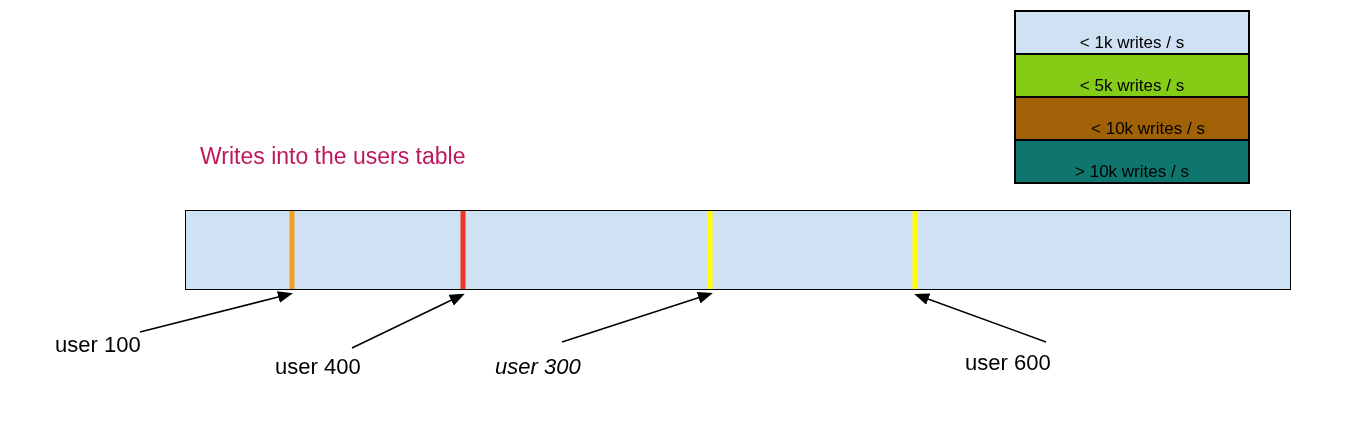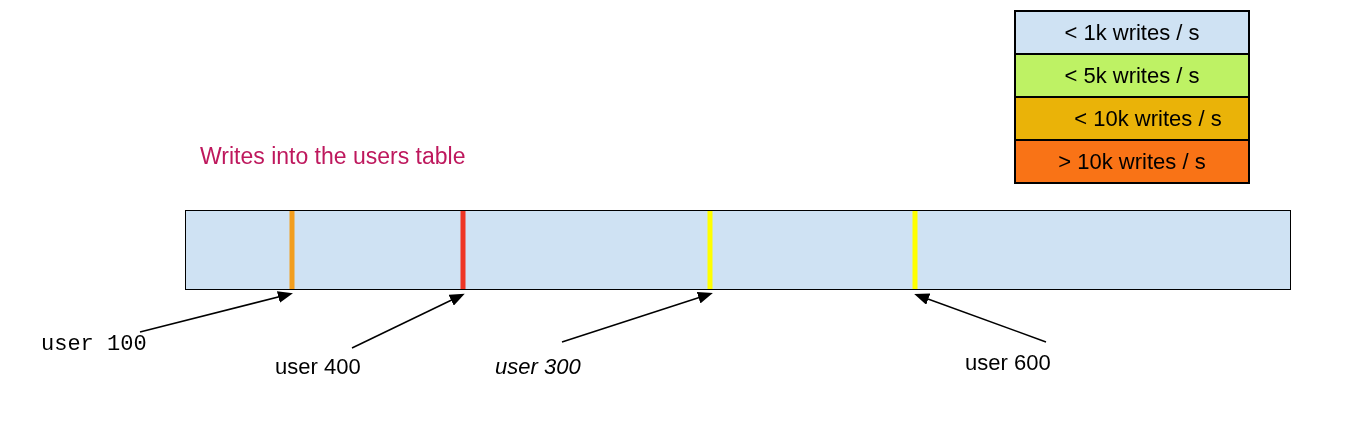--- a/index.html
+++ b/index.html
@@ -32,23 +32,23 @@
     left: 1014px;
     top: 10px;
     width: 236px;
   }
   .legend-item {
     box-sizing: border-box;
     height: 45px;
     border: 2px solid #000000;
     margin-top: -2px;
     display: flex;
-    align-items: center;
+    align-items: flex-end;
     justify-content: center;
-    font-size: 22px;
+    font-size: 17px;
     color: #000000;
   }
   .legend-item:first-child { margin-top: 0; }
 
   
   .users-bar {
     position: absolute;
     left: 185px;
     top: 210px;
     width: 1106px;
@@ -74,43 +74,43 @@
     pointer-events: none;
   }
 
   
   .user-label {
     position: absolute;
     font-size: 22px;
     color: #000000;
     white-space: nowrap;
   }
-  .user-label.u100 { left: 41px;  top: 332px; font-family: Liberation Mono, monospace; }
+  .user-label.u100 { left: 55px;  top: 332px; }
   .user-label.u200 { left: 275px; top: 354px; }
   .user-label.u300 { left: 495px; top: 354px; font-style: italic; }
   .user-label.u400 { left: 965px; top: 350px; }
 </style>
 </head>
 <body>
 
 <div class="canvas">
 
   <div class="diagram-title">Writes into the users table</div>
 
   <div class="legend">
     <div class="legend-item" style="background-color: rgb(207, 226, 243);">
       <span>&lt; 1k writes / s</span>
     </div>
-    <div class="legend-item" style="background-color: #bef264;">
+    <div class="legend-item" style="background-color: #84cc16;">
       <span>&lt; 5k writes / s</span>
     </div>
-    <div class="legend-item" style="background-color: #eab308; padding-left: 32px;">
+    <div class="legend-item" style="background-color: #a16207; padding-left: 32px;">
       <span>&lt; 10k writes / s</span>
     </div>
-    <div class="legend-item" style="background-color: #f97316;">
+    <div class="legend-item" style="background-color: #0f766e;">
       <span>&gt; 10k writes / s</span>
     </div>
   </div>
 
   <div class="users-bar" style="background-color: rgb(207, 226, 243);">
     <div class="write-marker" style="background-color: rgb(242, 158, 31); left: 9.6%;"></div>
     <div class="write-marker" style="background-color: rgb(238, 53, 36); left: 25.1%;"></div>
     <div class="write-marker" style="background-color: rgb(255, 255, 0); left: 47.5%;"></div>
     <div class="write-marker" style="background-color: rgb(255, 255, 0); left: 66%;"></div>
   </div>

